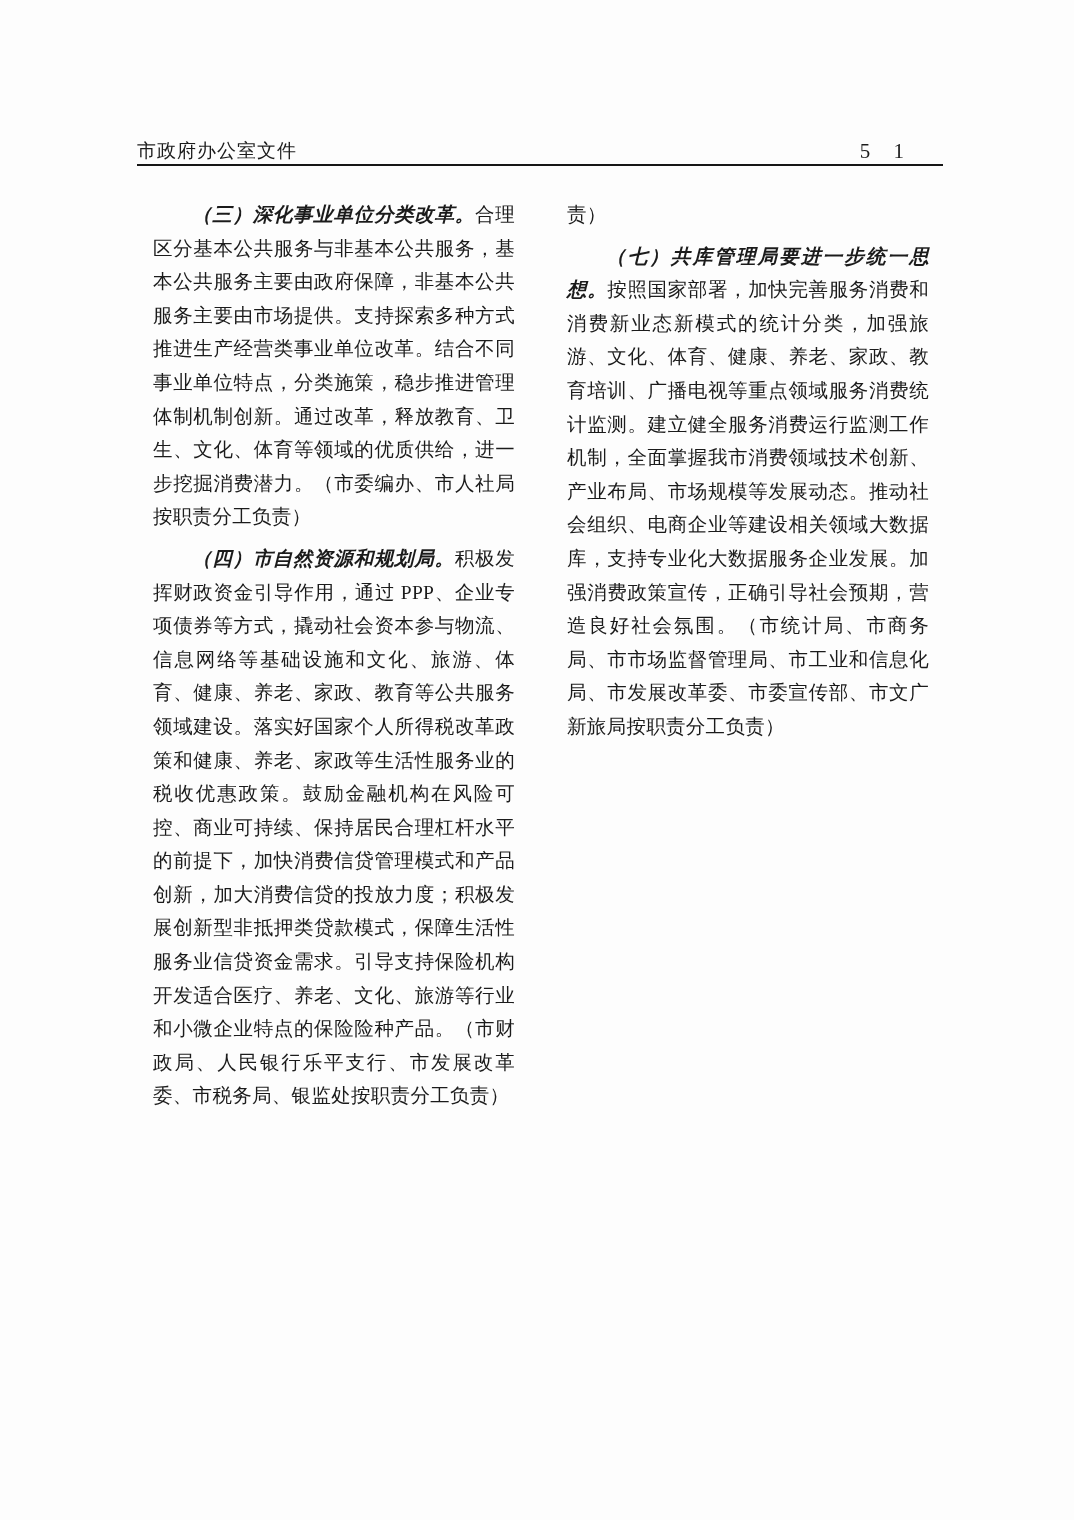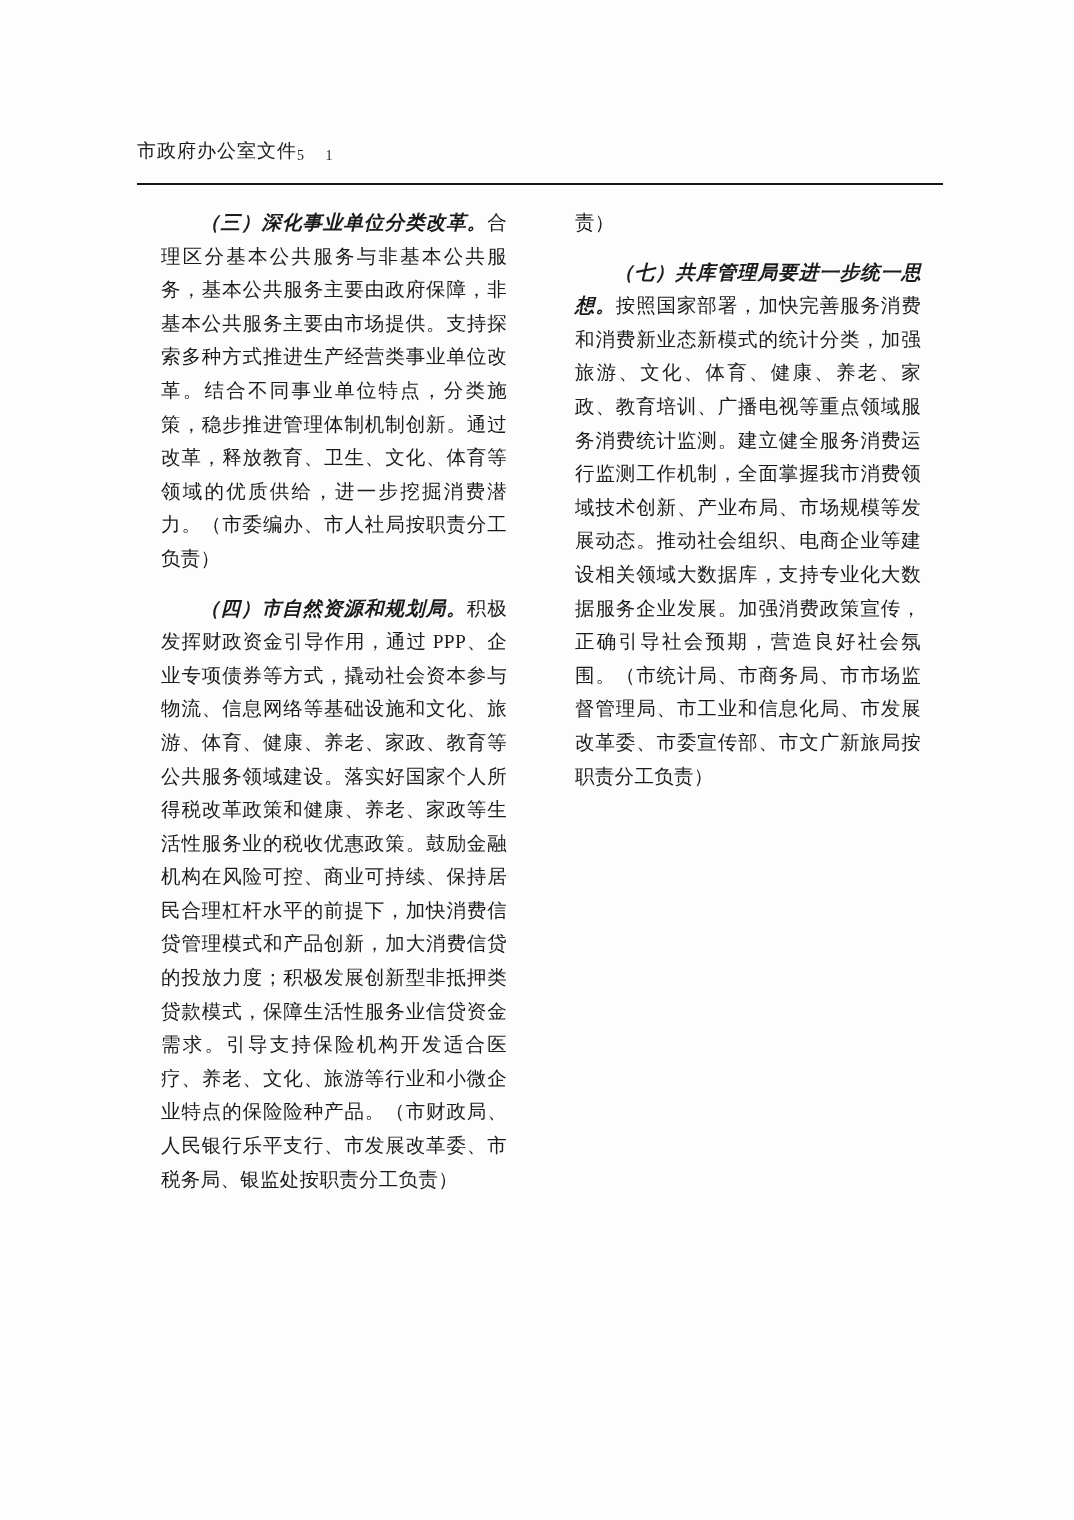--- a/index.html
+++ b/index.html
@@ -13,41 +13,43 @@
     width: 1074px; height: 1520px;
     background: #fdfdfd;
     color: #1b1b1b;
     overflow: hidden;
   }
   .header {
     position: absolute;
     left: 137px; top: 138px;
     width: 806px;
     border-bottom: 2px solid #161616;
-    padding-bottom: 19px;
+    padding-bottom: 0;
     display: flex;
+    justify-content: space-between;
     align-items: flex-end;
   }
   .doc-title {
     font-size: 19px;
     letter-spacing: 1px;
   }
   .page-number {
-    font-size: 14px;
+    font-size: 21px;
     letter-spacing: 9px;
+    margin-right: 30px;
   }
   .columns {
     position: absolute;
     left: 145px; top: 190px;
     display: flex;
     gap: 36px;
   }
   .col { width: 378px; }
   .para {
-    margin: 16px;
+    margin: 8px;
     font-size: 19.5px;
     line-height: 33.6px;
     text-align: justify;
     text-justify: inter-character;
     text-indent: 2em;
     letter-spacing: 0.3px;
   }
   .para.no-indent { text-indent: 0; }
   .lead {
     font-weight: bold;

